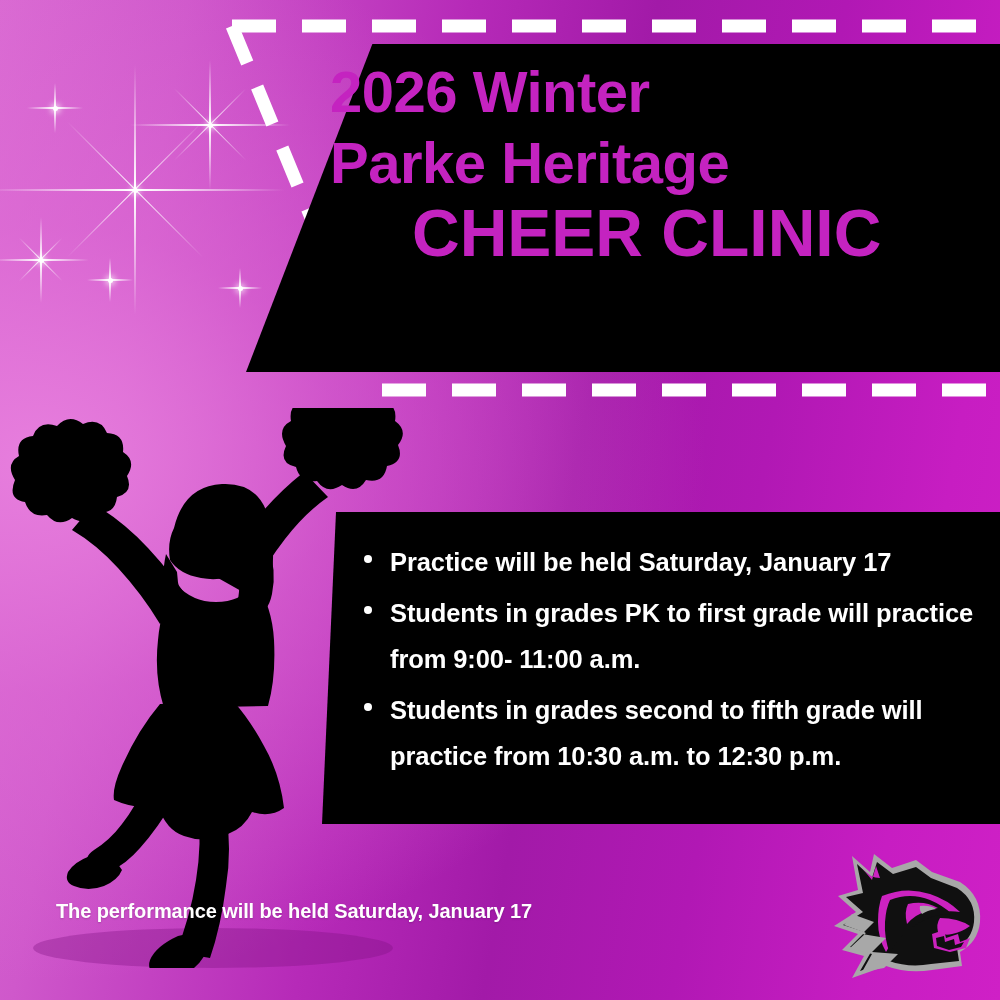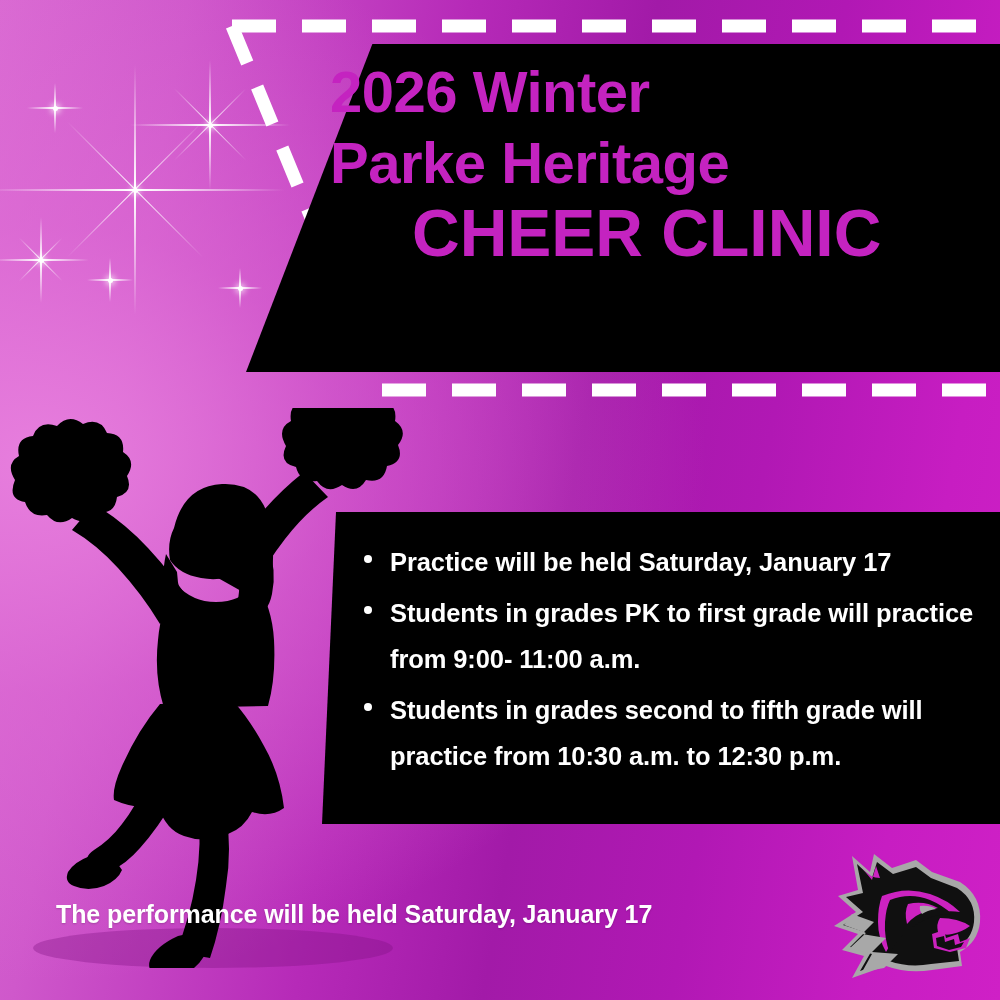--- a/index.html
+++ b/index.html
@@ -63,21 +63,21 @@
     content:"";position:absolute;left:4px;top:15px;width:8px;height:8px;border-radius:50%;background:#fff;
   }
 
   
   .cheer{position:absolute;left:-2px;top:408px;width:420px;height:560px;}
   .cheer svg{display:block;width:100%;height:100%;}
 
   
   .caption{
     position:absolute;left:56px;top:898px;width:660px;color:#fff;
-    font-size:25px;font-weight:700;line-height:1.34;letter-spacing:-0.1px;
+    font-size:20px;font-weight:700;line-height:1.34;letter-spacing:-0.1px;
     text-shadow:0 1px 2px rgba(0,0,0,.18);
   }
 
   
   .logo{position:absolute;left:812px;top:838px;width:180px;height:155px;}
   .logo svg{display:block;width:100%;height:100%;}
 </style>
 </head>
 <body>
 

